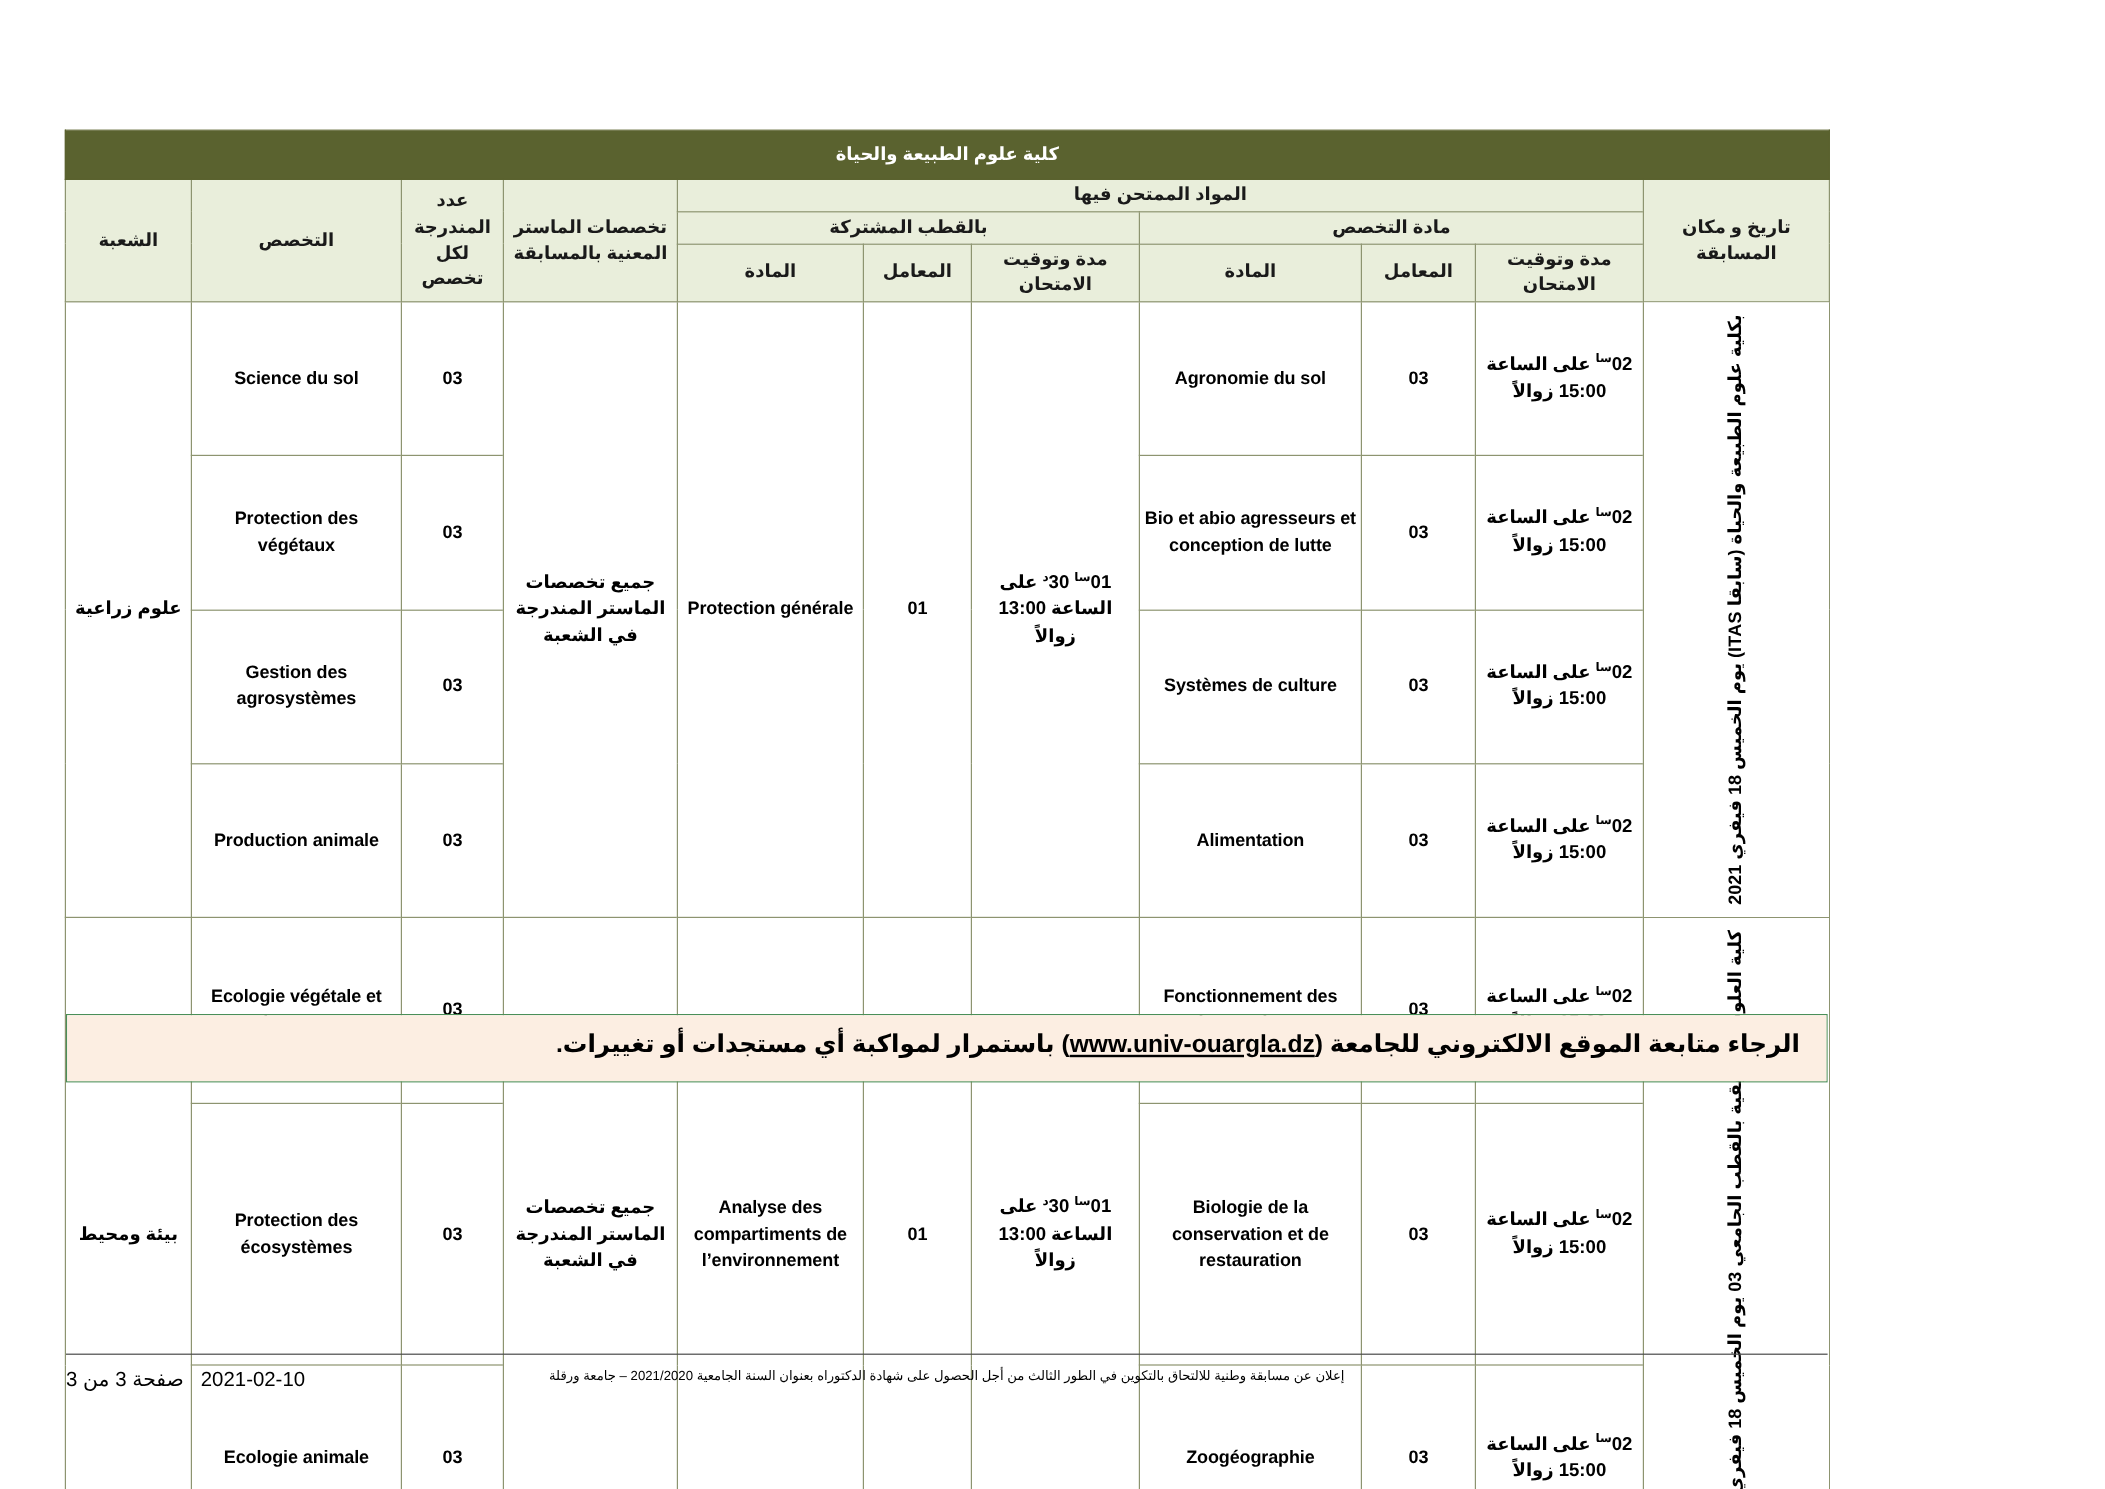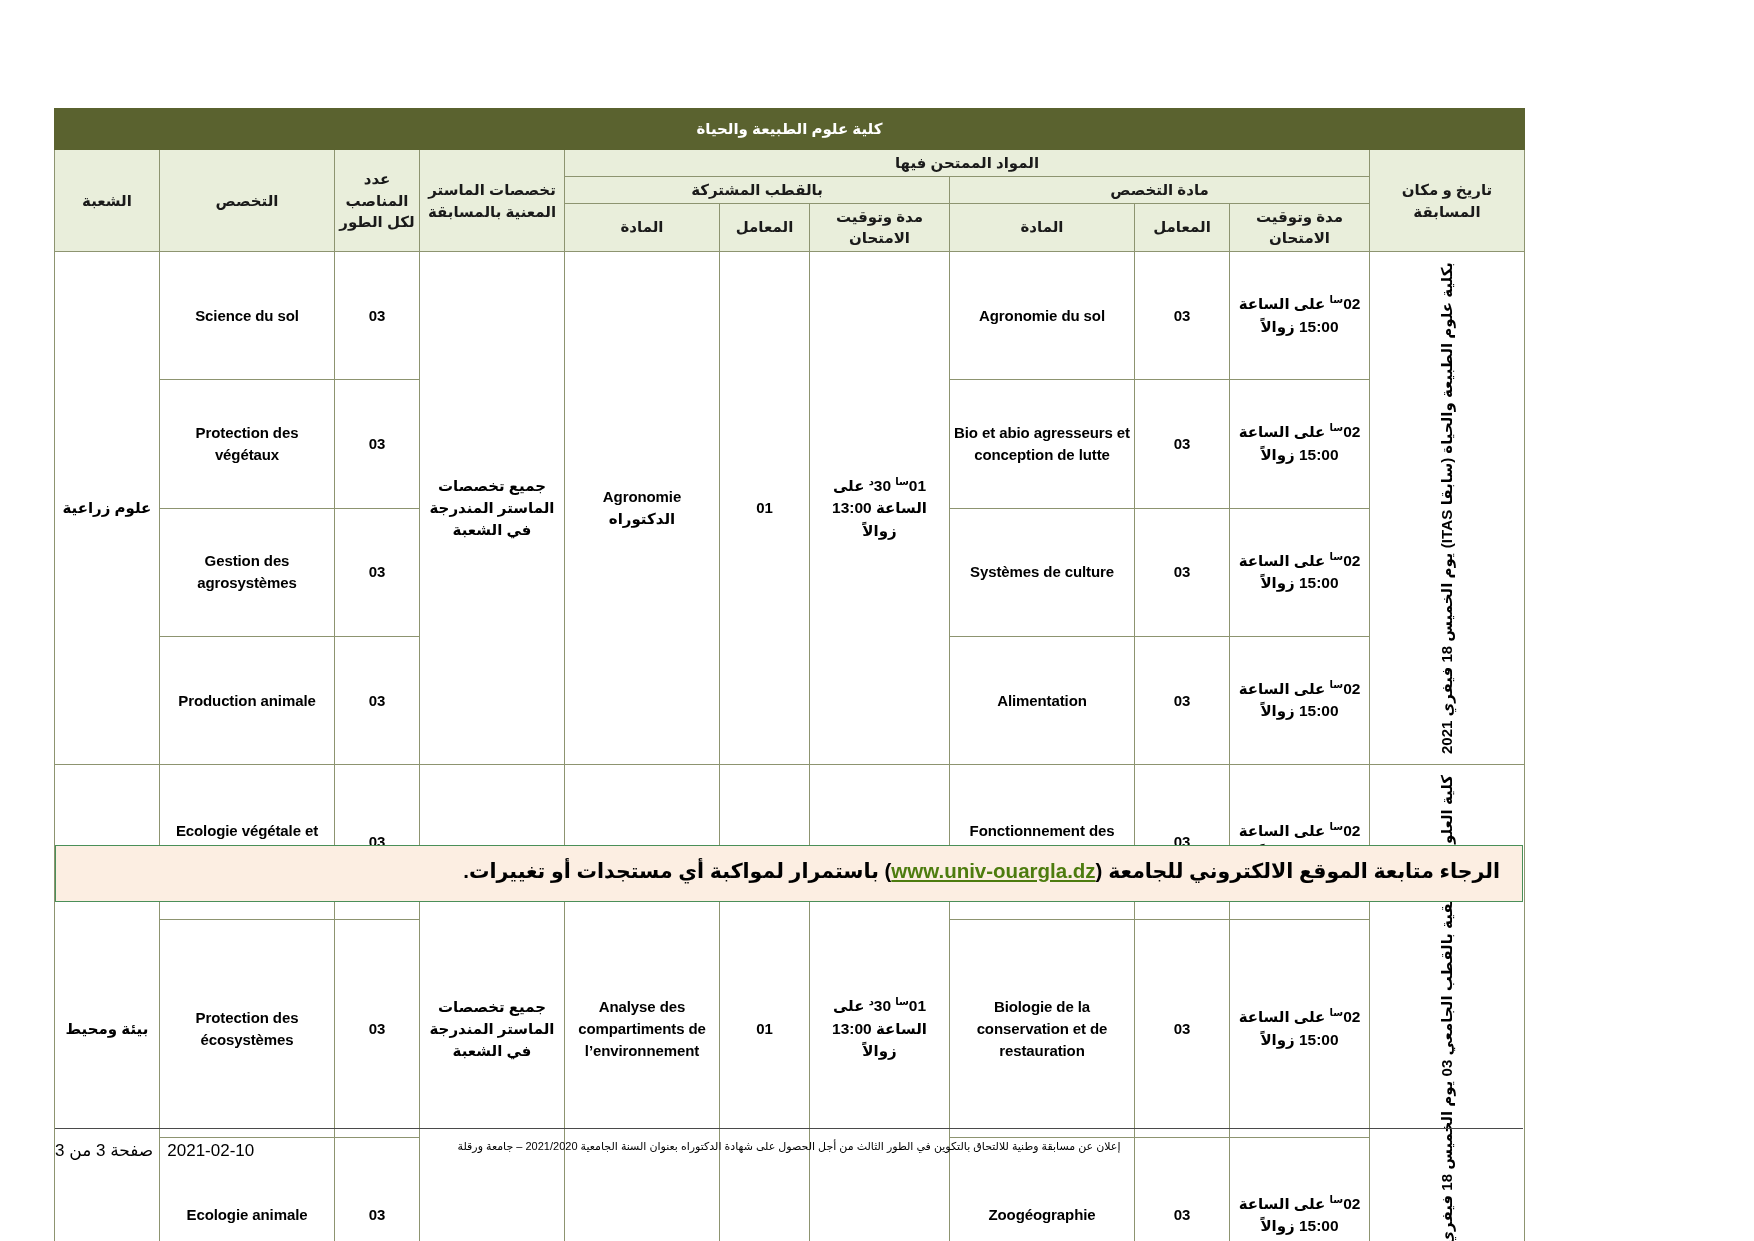--- a/index.html
+++ b/index.html
@@ -162,21 +162,21 @@
   .note-row2 {
     background: #fceee2;
     padding: 10px 22px 14px 12px;
     text-align: right;
     font-size: 20.5px;
     font-weight: bold;
     color: #000000;
     line-height: 1.5;
   }
   .note-link {
-    color: #4d7c0f;
+    color: #000000;
     text-decoration: underline;
     direction: ltr;
     unicode-bidi: embed;
     display: inline-block;
   }
 
   
   .footer-rule {
     position: absolute;
     left: 55px;
@@ -239,21 +239,21 @@
 
       <tbody>
           <tr>
         <td class="banner" colspan="11">كلية علوم الطبيعة والحياة</td>
       </tr>
 
       <tr>
         <td class="hdr" rowspan="3">تاريخ و مكان المسابقة</td>
         <td class="hdr" colspan="6">المواد الممتحن فيها</td>
         <td class="hdr" rowspan="3">تخصصات الماستر المعنية بالمسابقة</td>
-        <td class="hdr hdr-sm" rowspan="3">عدد المناصب لكل الطور</td>
+        <td class="hdr hdr-sm" rowspan="3">عدد المندرجة لكل تخصص</td>
         <td class="hdr" rowspan="3">التخصص</td>
         <td class="hdr" rowspan="3">الشعبة</td>
       </tr>
 
       <tr>
         <td class="hdr" colspan="3">مادة التخصص</td>
         <td class="hdr" colspan="3">بالقطب المشتركة</td>
       </tr>
 
       <tr>
@@ -279,21 +279,21 @@
         <td class="fr">Agronomie du sol</td>
 
         <td class="dur" rowspan="4">
           <span class="num">01</span><sup>سا</sup>
           <span class="num">30</span><sup>د</sup>
           <span>على الساعة</span>
           <span class="num">13:00</span>
           <span>زوالاً</span>
         </td>
         <td class="num" rowspan="4">01</td>
-        <td class="fr" rowspan="4">Agronomie الدكتوراه</td>
+        <td class="fr" rowspan="4">Protection générale</td>
         <td class="ar" rowspan="4">جميع تخصصات الماستر المندرجة في الشعبة</td>
 
         <td class="num">03</td>
         <td class="fr">Science du sol</td>
         <td class="branch" rowspan="4">علوم زراعية</td>
       </tr>
 
       <tr>
         <td class="dur">
           <span class="num">02</span><sup>سا</sup>

